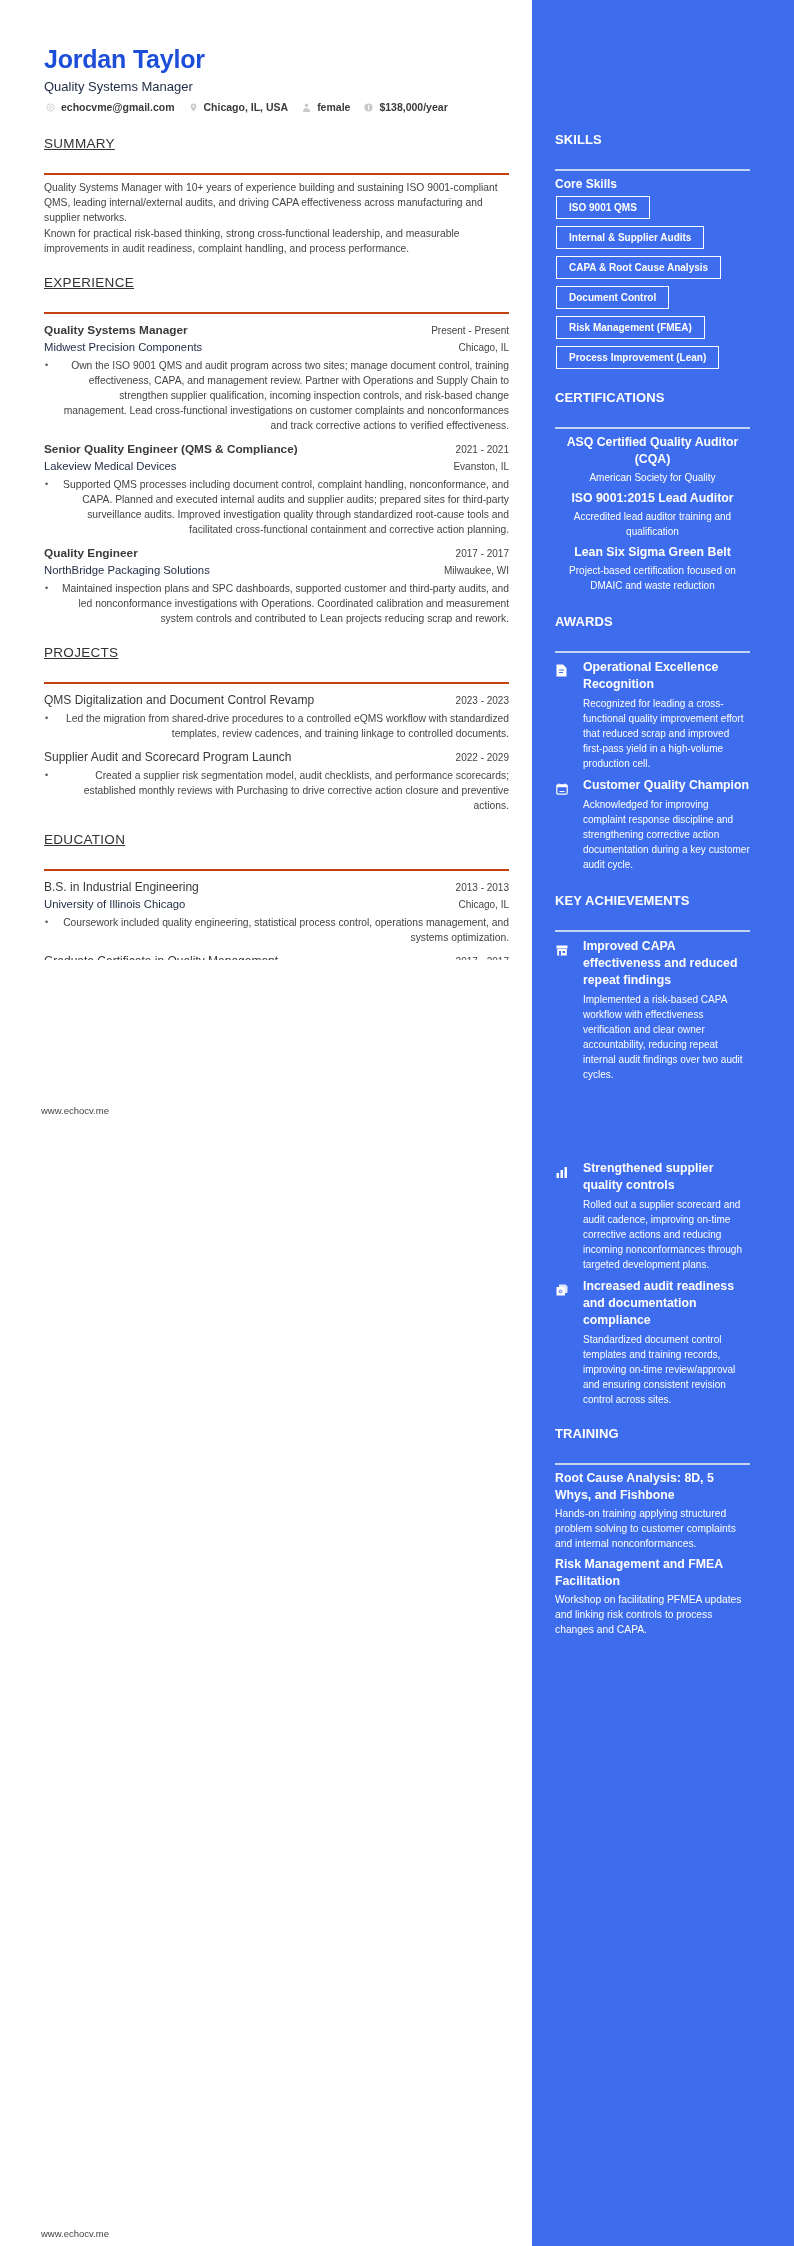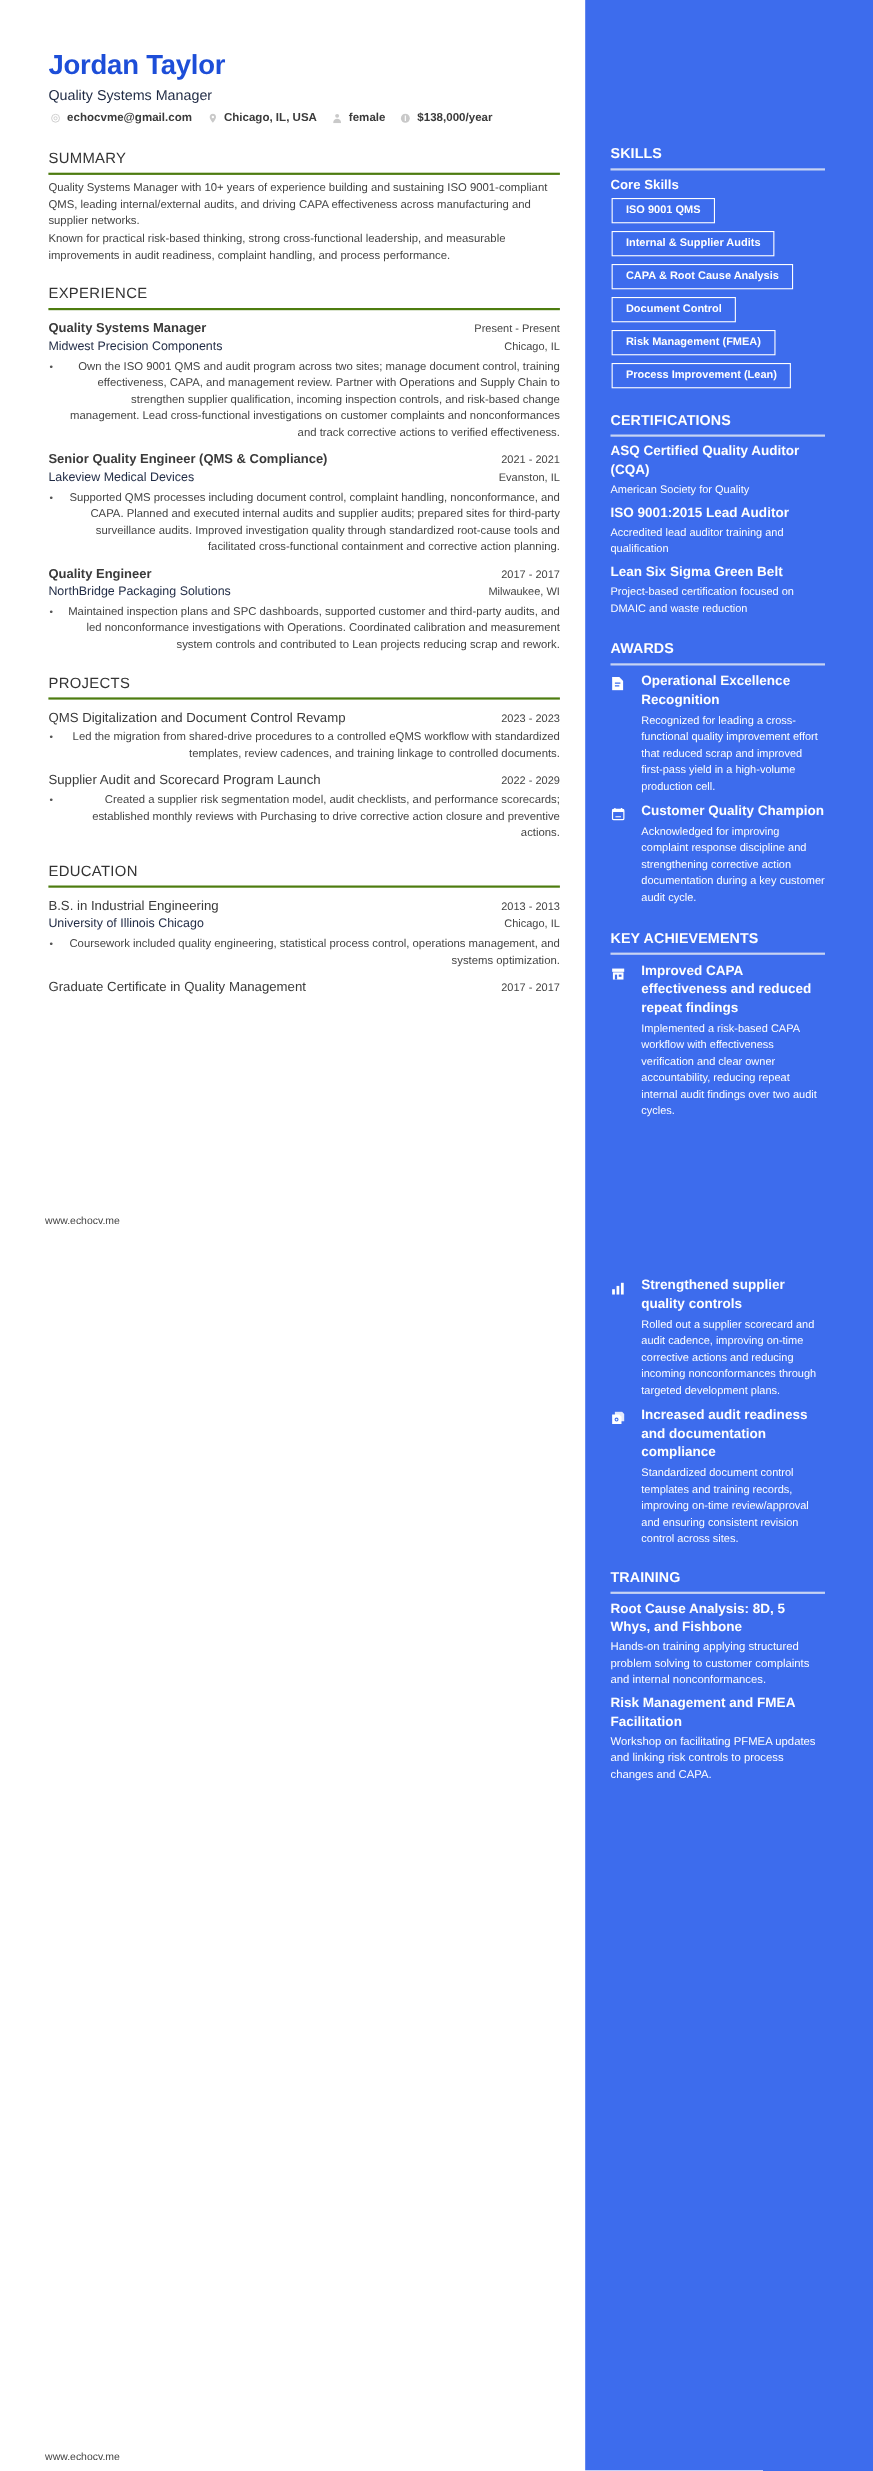--- a/index.html
+++ b/index.html
@@ -12,44 +12,44 @@
   .left { position: absolute; left: 44px; top: 44px; width: 465px; }
   .clip { position: absolute; left: 0; top: 0; width: 532px; height: 960px; overflow: hidden; }
 
   .name { font-size: 25px; font-weight: bold; color: #1d4ed8; line-height: 30px; letter-spacing: -0.2px; }
   .role { font-size: 13px; color: #1f2a44; margin-top: 5px; line-height: 16px; }
   .contacts { display: flex; align-items: center; margin-top: 6px; font-size: 10.5px; font-weight: bold; color: #3a3a3a; }
   .contact { display: flex; align-items: center; margin-right: 12px; }
   .contact .ci { width: 9px; height: 9px; margin-right: 6px; margin-left: 2px; display: inline-block; }
 
   .sec { margin-top: 14px; }
-  .sec-title { font-size: 13.5px; color: #333; letter-spacing: 0.3px; line-height: 18px; padding-bottom: 4px; border-bottom: 2px solid #4d7c0f; }
+  .sec-title { font-size: 13.5px; color: #333; letter-spacing: 0.3px; line-height: 18px; padding-bottom: 20px; border-bottom: 2px solid #c2410c; text-decoration: underline; }
   .para { font-size: 10.3px; line-height: 15px; color: #444; margin-top: 4px; }
 
   .entry { margin-top: 8px; }
   .row { display: flex; justify-content: space-between; align-items: baseline; }
   .etitle { font-size: 11.8px; font-weight: bold; color: #3a3a3a; line-height: 17px; }
   .ptitle { font-size: 12px; color: #3a3a3a; line-height: 17px; }
   .date { font-size: 10px; color: #444; }
   .company { font-size: 11.3px; color: #1f2a44; line-height: 17px; }
   .loc { font-size: 10px; color: #444; }
   ul.bul { list-style: none; margin-top: 2px; }
   ul.bul li { position: relative; padding-left: 11px; font-size: 10.3px; line-height: 15px; color: #444; text-align: right; }
   ul.bul li::before { content: "\2022"; position: absolute; left: 1px; top: 0; font-size: 9px; color: #555; }
 
   .footer { position: absolute; left: 41px; font-size: 9.5px; color: #444; }
 
   
   .right { position: absolute; left: 555px; width: 195px; color: #fff; }
-  .rsec-title { font-size: 13px; font-weight: bold; color: #fff; line-height: 18px; padding-bottom: 4px; border-bottom: 2px solid #c7d3f3; letter-spacing: 0.1px; }
+  .rsec-title { font-size: 13px; font-weight: bold; color: #fff; line-height: 18px; padding-bottom: 20px; border-bottom: 2px solid #c7d3f3; letter-spacing: 0.1px; }
   .sub-h { font-size: 12px; font-weight: bold; margin-top: 5px; line-height: 16px; }
   .tag { display: inline-block; border: 1px solid #fff; padding: 4px 12px; font-size: 10px; font-weight: bold; margin-top: 7px; line-height: 13px; }
   .tags { display: flex; flex-direction: column; align-items: flex-start; margin-left: 1px; }
 
-  .cert { margin-top: 5px; }
+  .cert { margin-top: 5px; text-align: center; }
   .cert-name { font-size: 12.3px; font-weight: bold; line-height: 17px; }
   .cert-iss { font-size: 10px; line-height: 15px; margin-top: 2px; }
 
   .award { display: flex; margin-top: 6px; }
   .award .aicon { width: 28px; flex: none; padding-top: 4px; padding-left: 1px; }
   .award .abody { flex: 1; }
   .award .atitle { font-size: 12.3px; font-weight: bold; line-height: 17px; }
   .award .adesc { font-size: 10px; line-height: 15px; margin-top: 3px; }
 
   .train { margin-top: 5px; }

